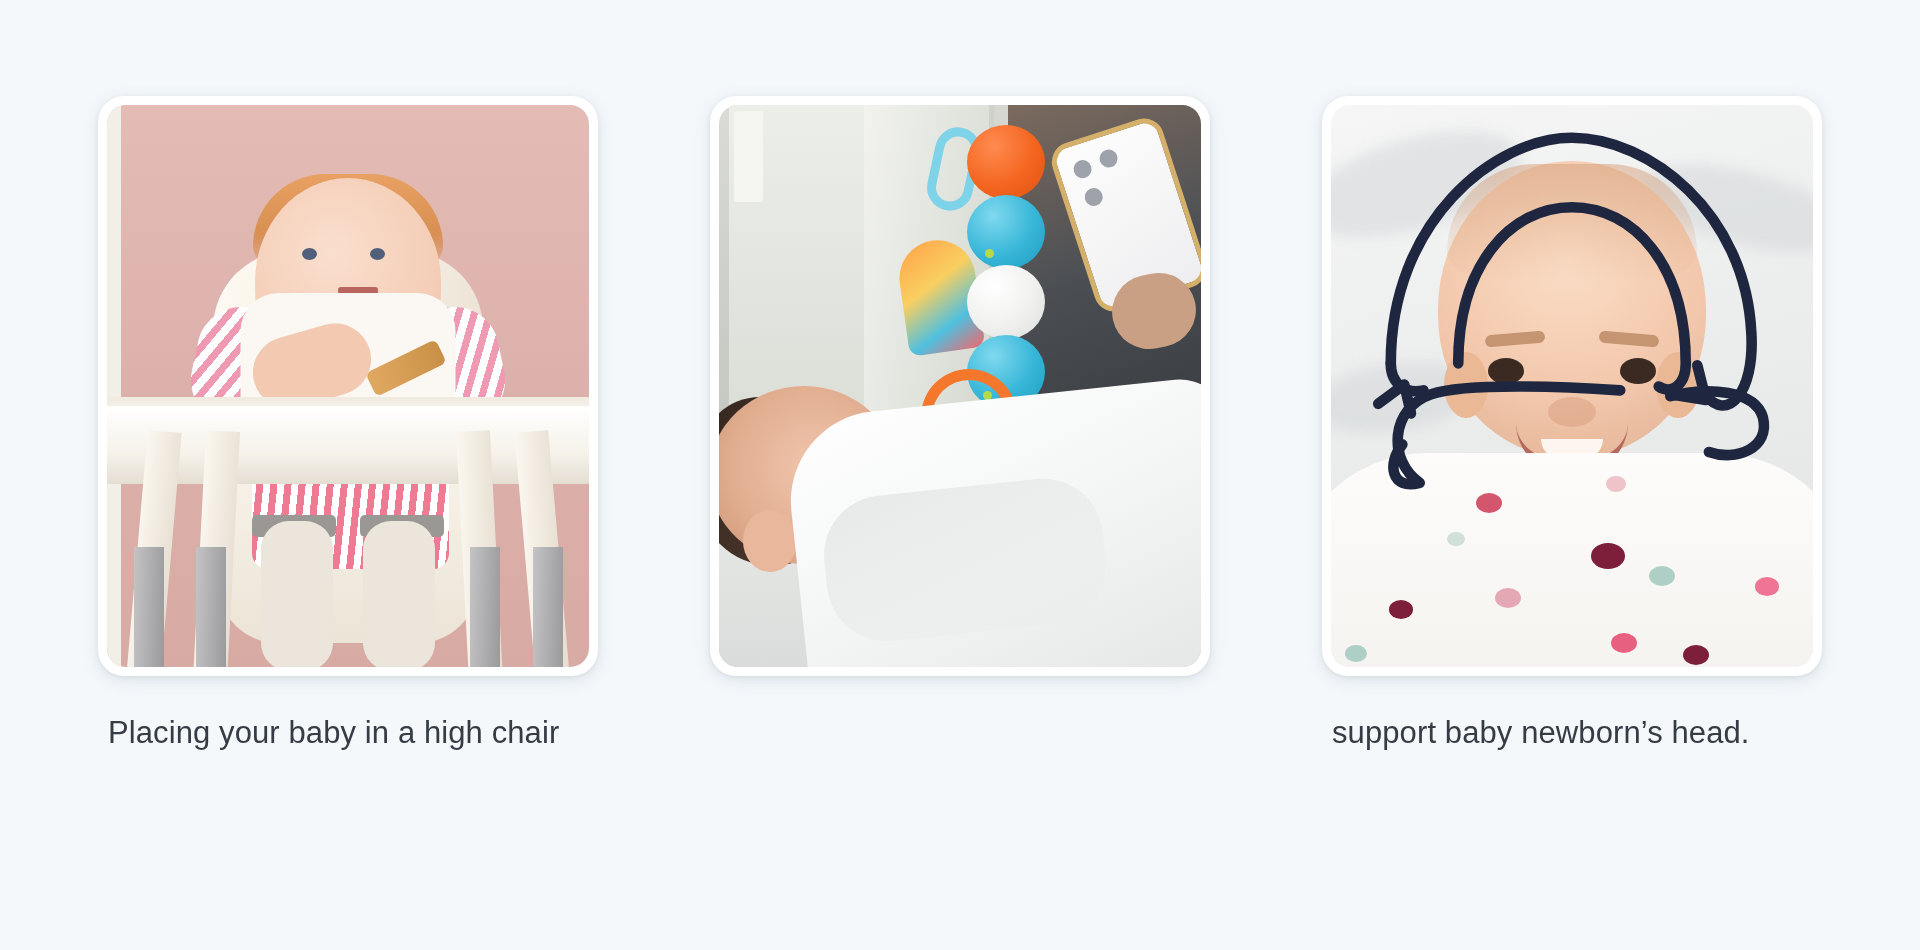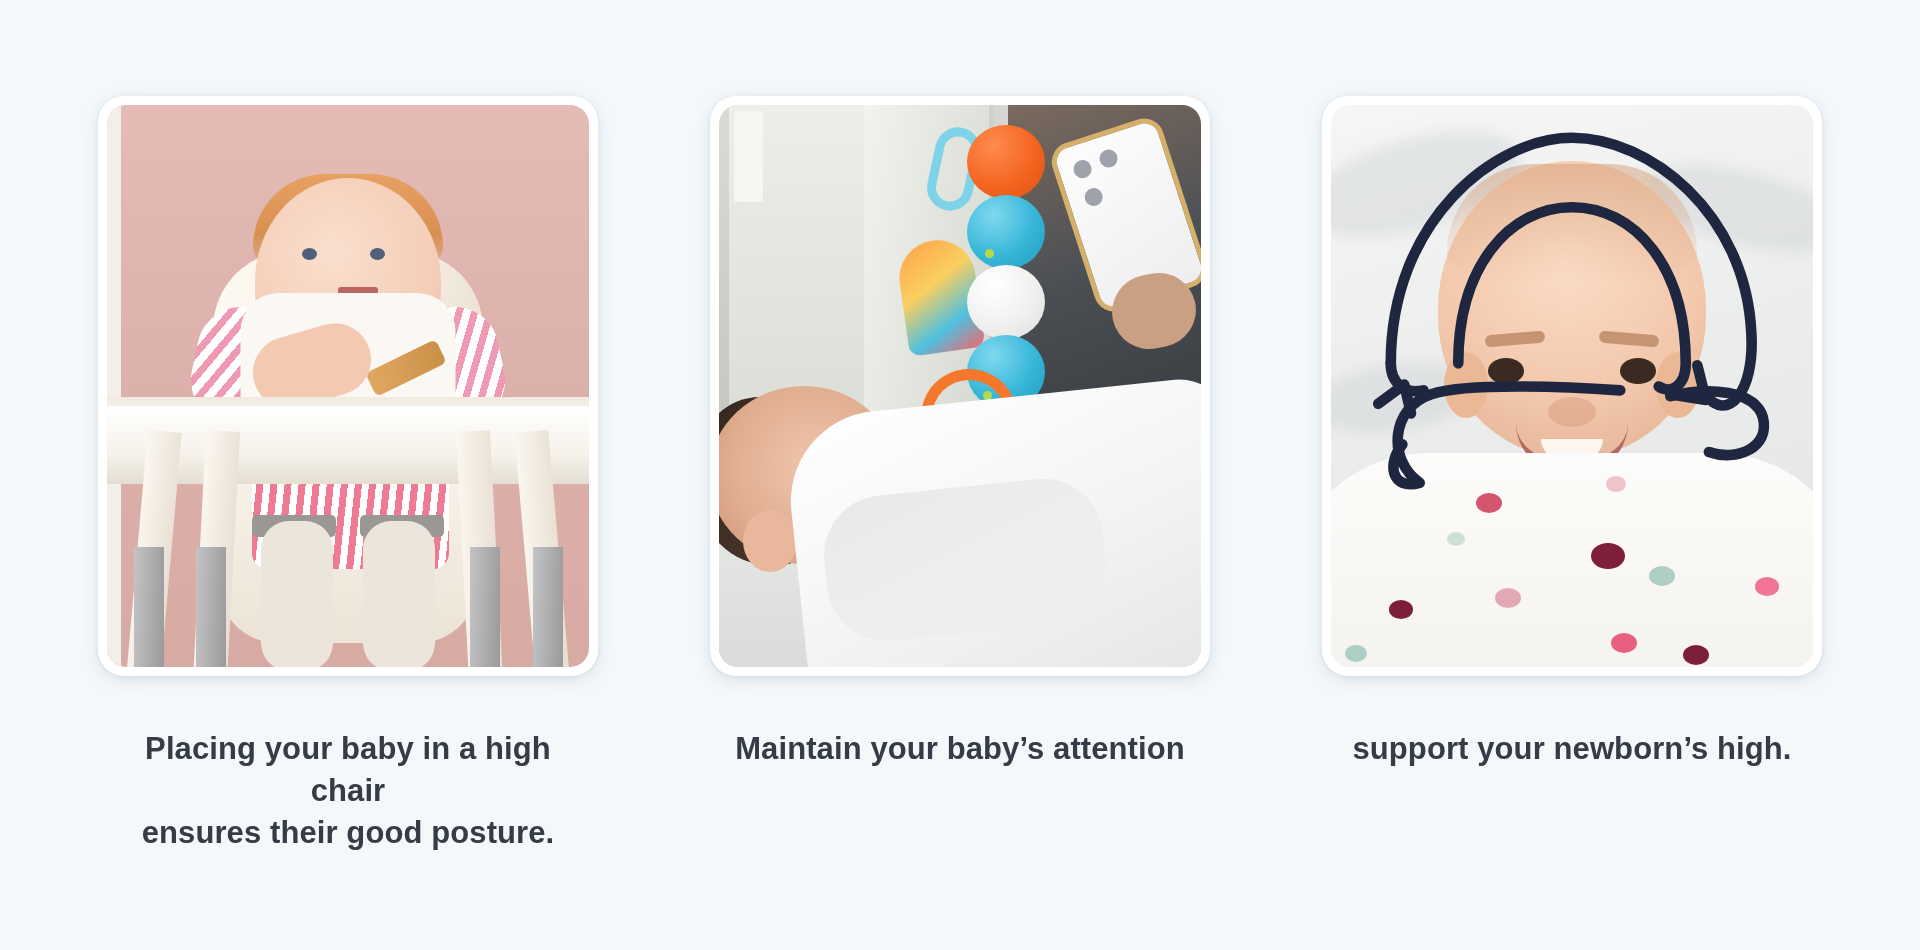--- a/index.html
+++ b/index.html
@@ -47,28 +47,27 @@
 
   .photo {
     width: 100%;
     height: 100%;
     border-radius: 19px;
     overflow: hidden;
     position: relative;
   }
 
   .tip-caption {
-    margin-top: 52px;
+    margin-top: 36px;
     width: 480px;
-    text-align: center;
     font-size: 31px;
     line-height: 42px;
     color: #353c45;
     letter-spacing: 0.1px;
-    font-weight: 700;
+    font-weight: 400;
   }
 
   
   .ph1 { background: linear-gradient(180deg,#e4bbb5 0%, #dcb0aa 55%, #d8aaa4 100%); }
   .ph1 .chair-back {
     position: absolute; left: 50%; top: 26%;
     transform: translateX(-50%);
     width: 270px; height: 230px;
     background: linear-gradient(100deg,#fdfaf3 0%,#f4ece0 70%,#e9dfd2 100%);
     border-radius: 78px 78px 22px 22px;
@@ -370,21 +369,20 @@
         <div class="chair-leg ol"></div>
         <div class="chair-leg or"></div>
         <div class="foot il"></div>
         <div class="foot ir"></div>
         <div class="foot ol"></div>
         <div class="foot or"></div>
       </div>
     </div>
     <div class="tip-caption">
       <span class="caption-line">Placing your baby in a high chair</span>
-      <span class="caption-line">ensures their good posture.</span>
     </div>
   </div>
 
   <div class="tip-card">
     <div class="photo-frame">
       <div class="photo ph2">
         <div class="window">
           <div class="win-pane"></div>
         </div>
         <div class="curtain"></div>
@@ -411,21 +409,20 @@
         <div class="bed"></div>
         <div class="baby2-hair"></div>
         <div class="baby2-head"></div>
         <div class="baby2-ear"></div>
         <div class="baby2-mouth"></div>
         <div class="swaddle"></div>
         <div class="swaddle-fold"></div>
       </div>
     </div>
     <div class="tip-caption">
-      <span class="caption-line">Maintain your baby’s attention</span>
     </div>
   </div>
 
   <div class="tip-card">
     <div class="photo-frame">
       <div class="photo ph3">
         <div class="sheet-fold f1"></div>
         <div class="sheet-fold f2"></div>
         <div class="sheet-fold f3"></div>
         <div class="sheet-fold f4"></div>
@@ -477,17 +474,17 @@
             <path d="M 49 310 L 76 290 L 83 320"></path>
 
             <path d="M 352 302
                      C 392 292, 440 296, 448 324
                      C 456 356, 420 370, 392 360"></path>
           </g>
         </svg>
       </div>
     </div>
     <div class="tip-caption">
-      <span class="caption-line">support your newborn’s high.</span>
+      <span class="caption-line">support baby newborn’s head.</span>
     </div>
   </div>
 
 </div>
 
 </body></html>

